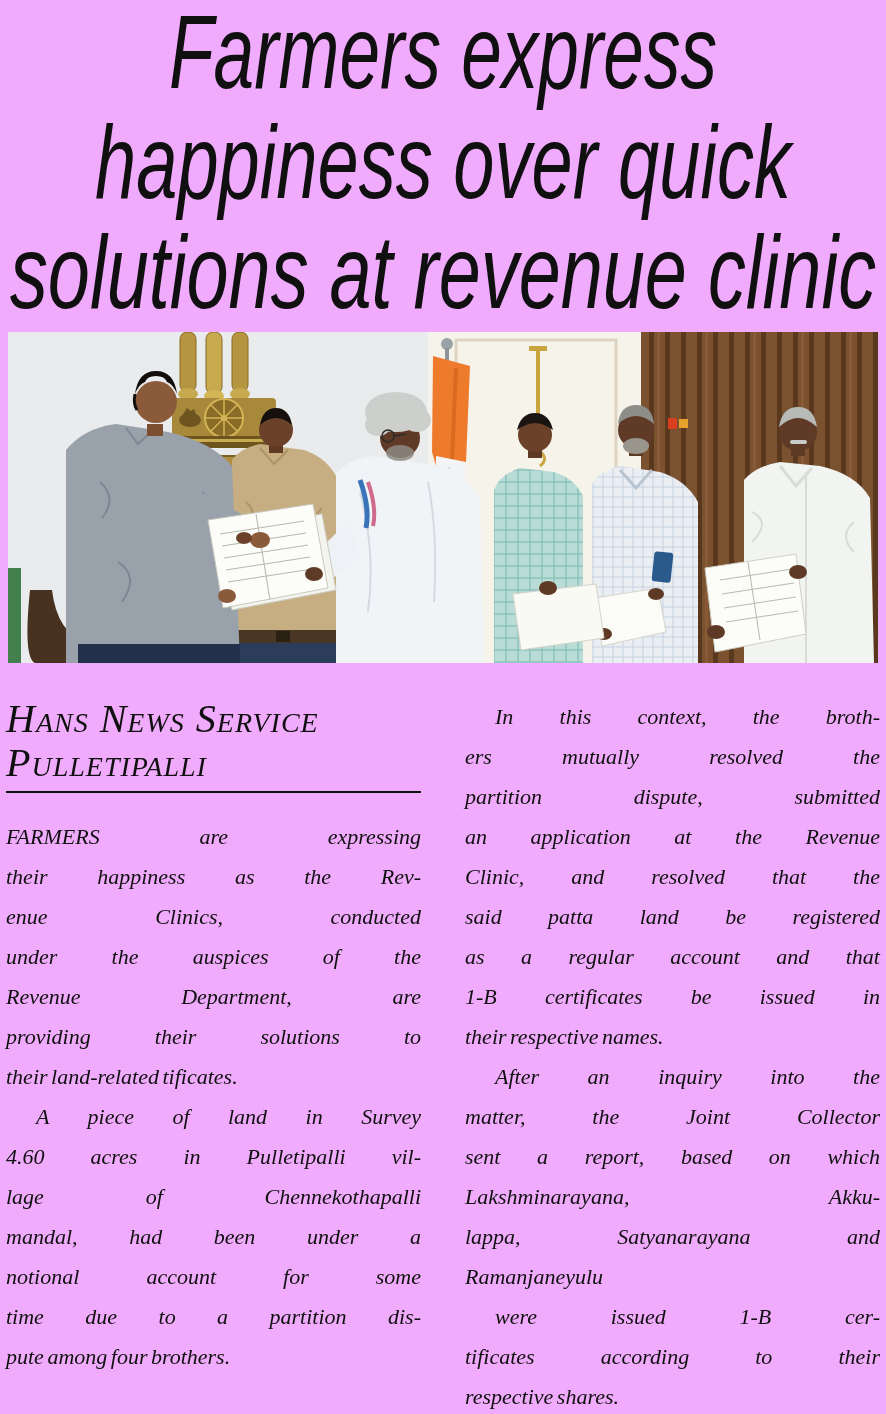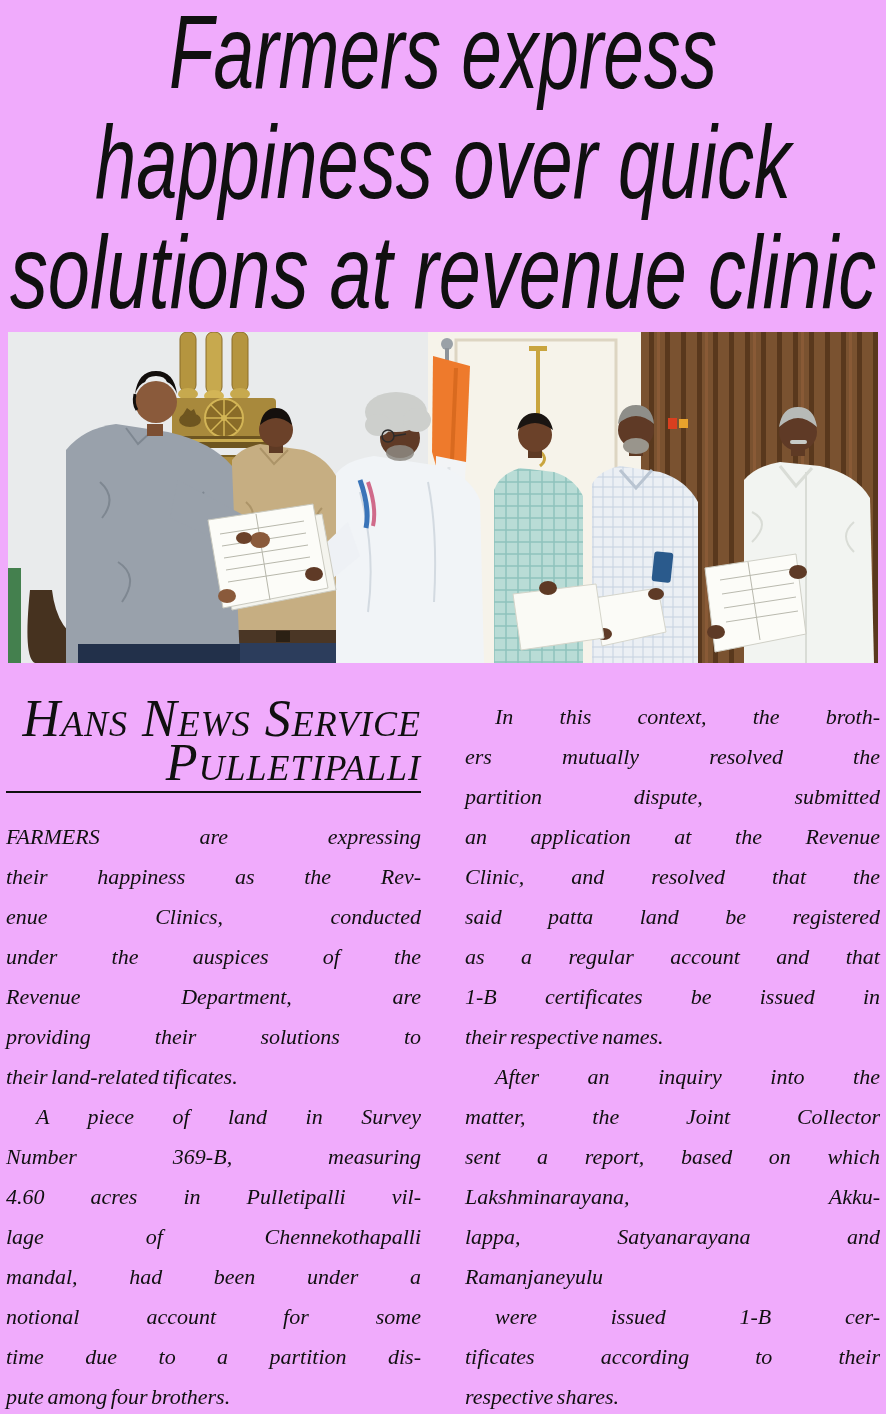--- a/index.html
+++ b/index.html
@@ -26,23 +26,23 @@
   .photo{display:block;width:870px;height:331px;}
   
   .columns{
     display:grid;
     grid-template-columns:1fr 1fr;
     column-gap:44px;
     padding:0 6px;
     margin-top:34px;
   }
   .byline{
-    text-align:right;
+    text-align:left;
     font-variant:small-caps;
-    font-size:52px;
+    font-size:40px;
     line-height:44px;
     letter-spacing:1px;
     color:var(--ink,#111);
   }
   .byline-rule{
     border:none;
     border-top:2px solid var(--ink,#111);
     margin:6px 0 0 0;
     width:100%;
   }
@@ -265,21 +265,20 @@
       <hr class="byline-rule">
       <div class="body-text">
           <div class="line">FARMERS are expressing</div>
           <div class="line">their happiness as the Rev-</div>
           <div class="line">enue Clinics, conducted</div>
           <div class="line">under the auspices of the</div>
           <div class="line">Revenue Department, are</div>
           <div class="line">providing their solutions to</div>
           <div class="line last">their land-related tificates.</div>
           <div class="line indent">A piece of land in Survey</div>
-          <div class="line">Number 369-B, measuring</div>
           <div class="line">4.60 acres in Pulletipalli vil-</div>
           <div class="line">lage of Chennekothapalli</div>
           <div class="line">mandal, had been under a</div>
           <div class="line">notional account for some</div>
           <div class="line">time due to a partition dis-</div>
           <div class="line last">pute among four brothers.</div>
         </div>
     </div>
     <div class="col">
       <div class="body-text" style="margin-top:0">

